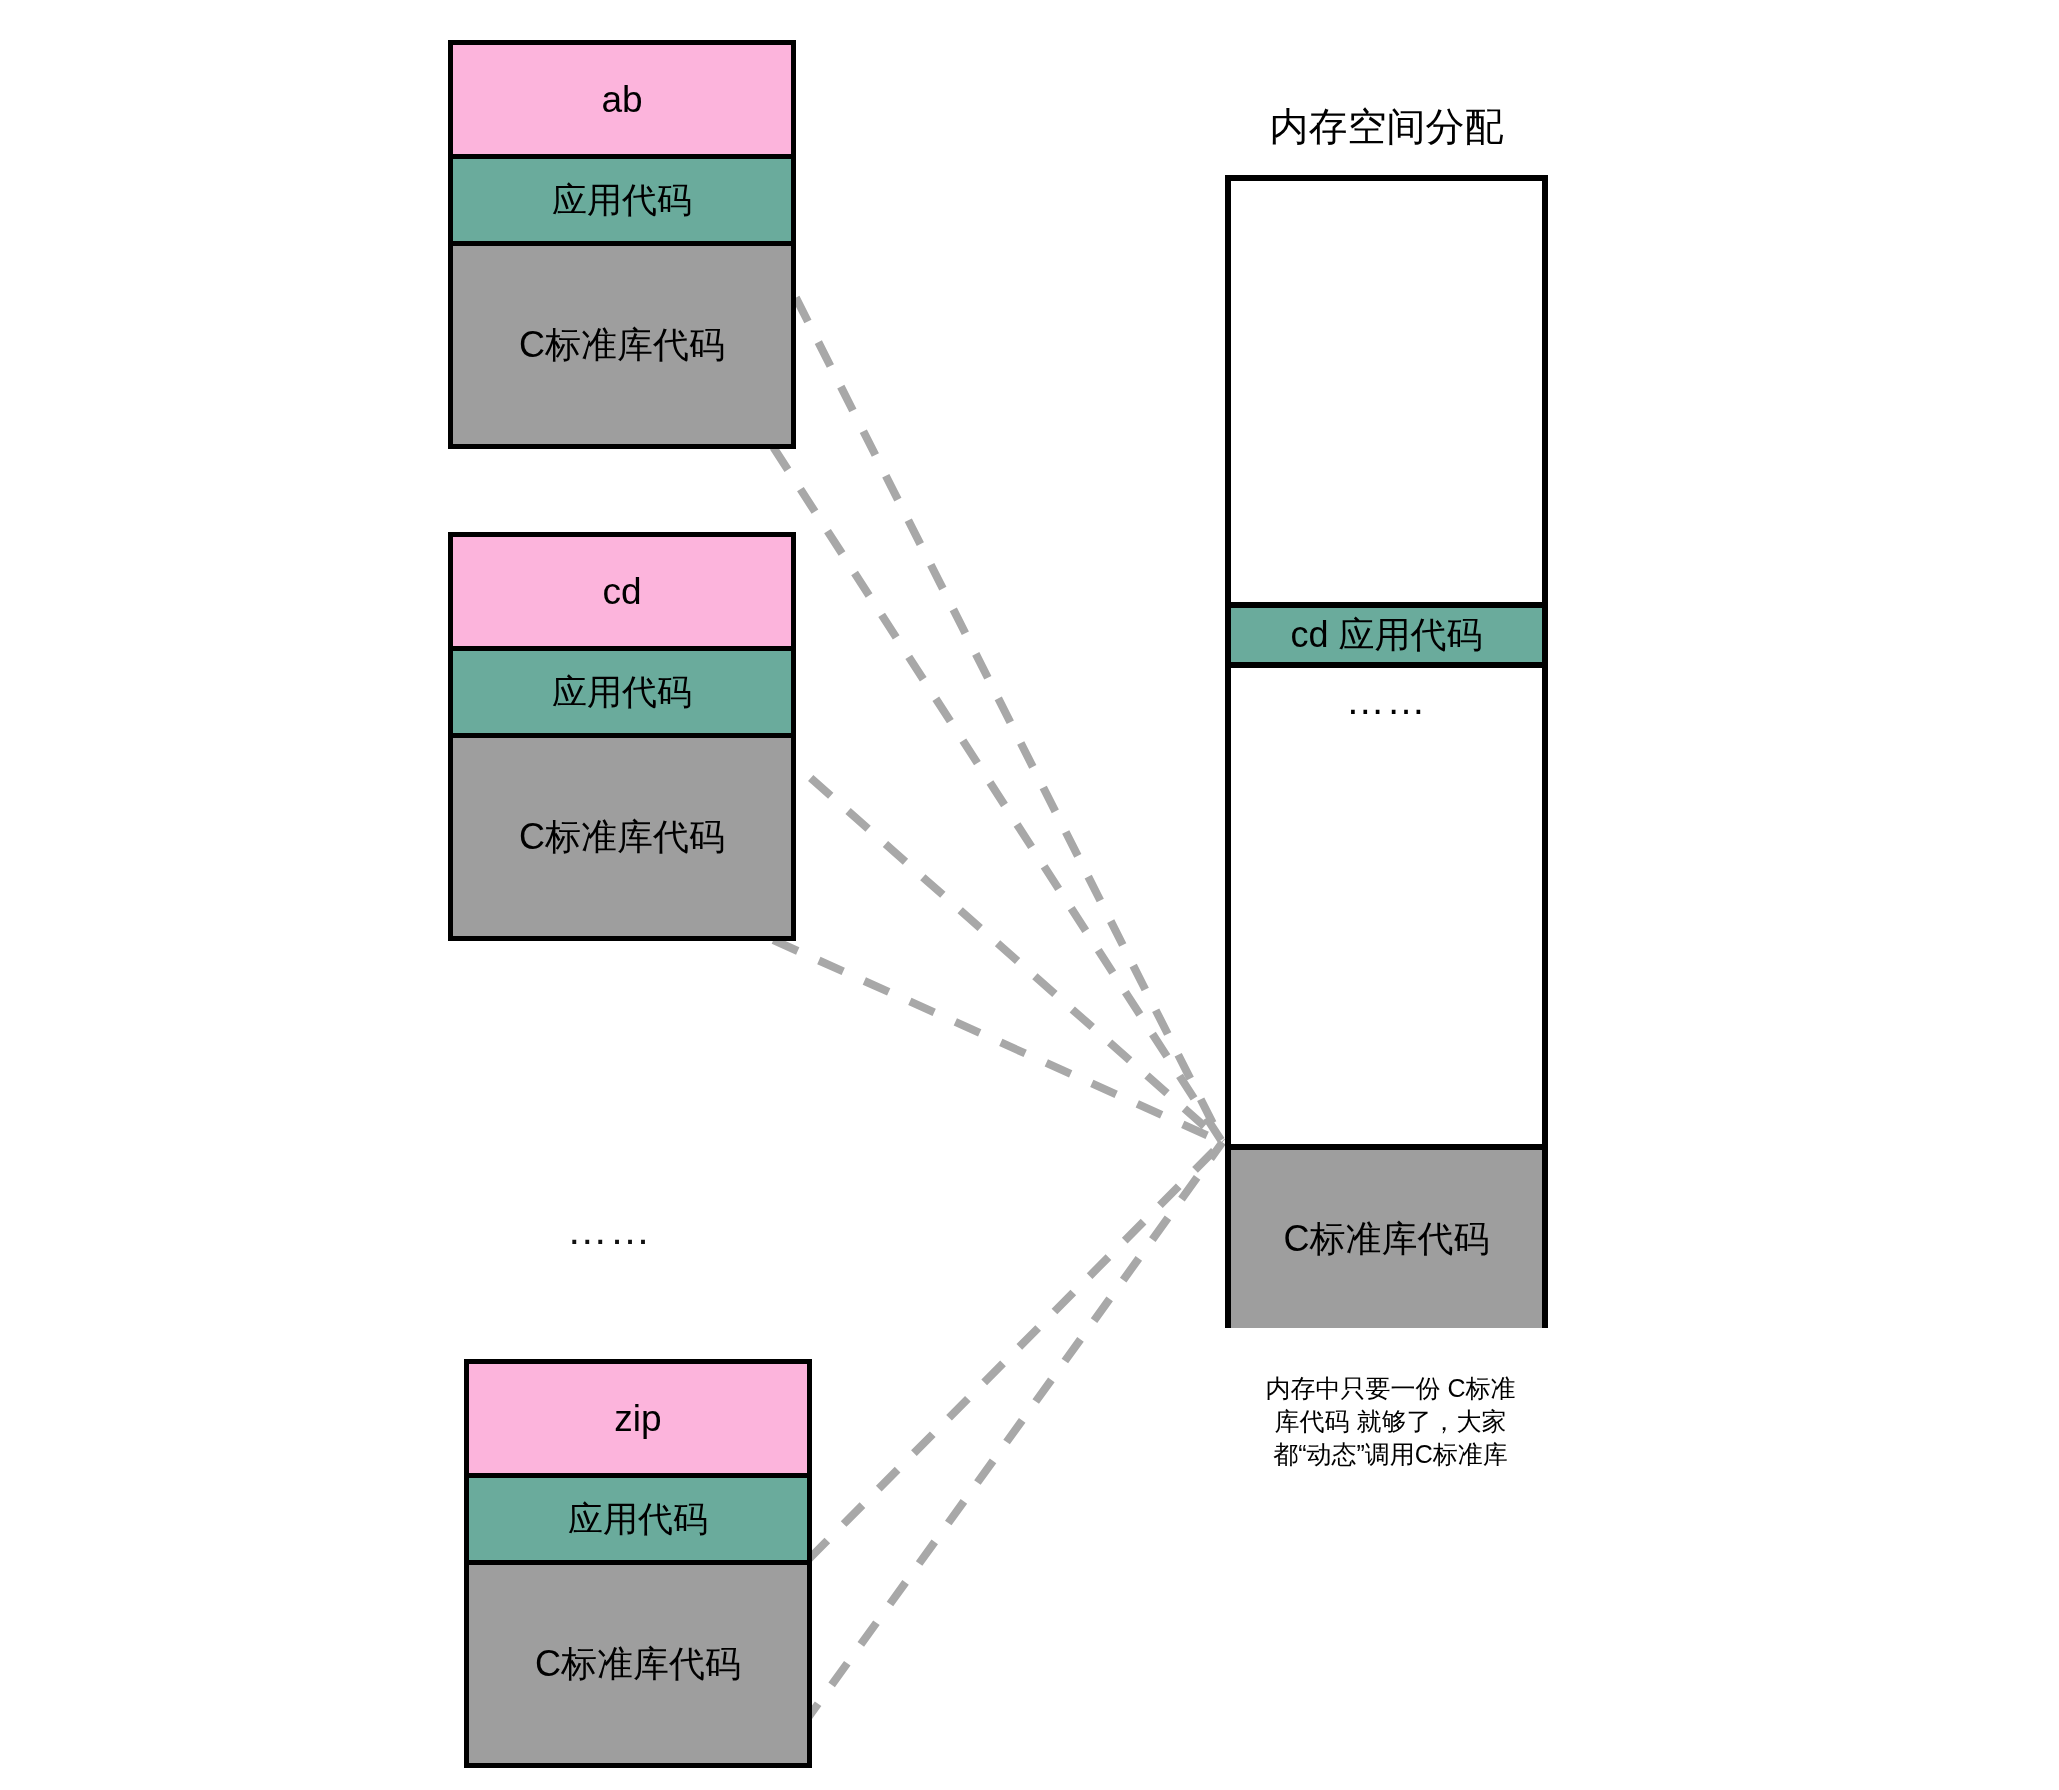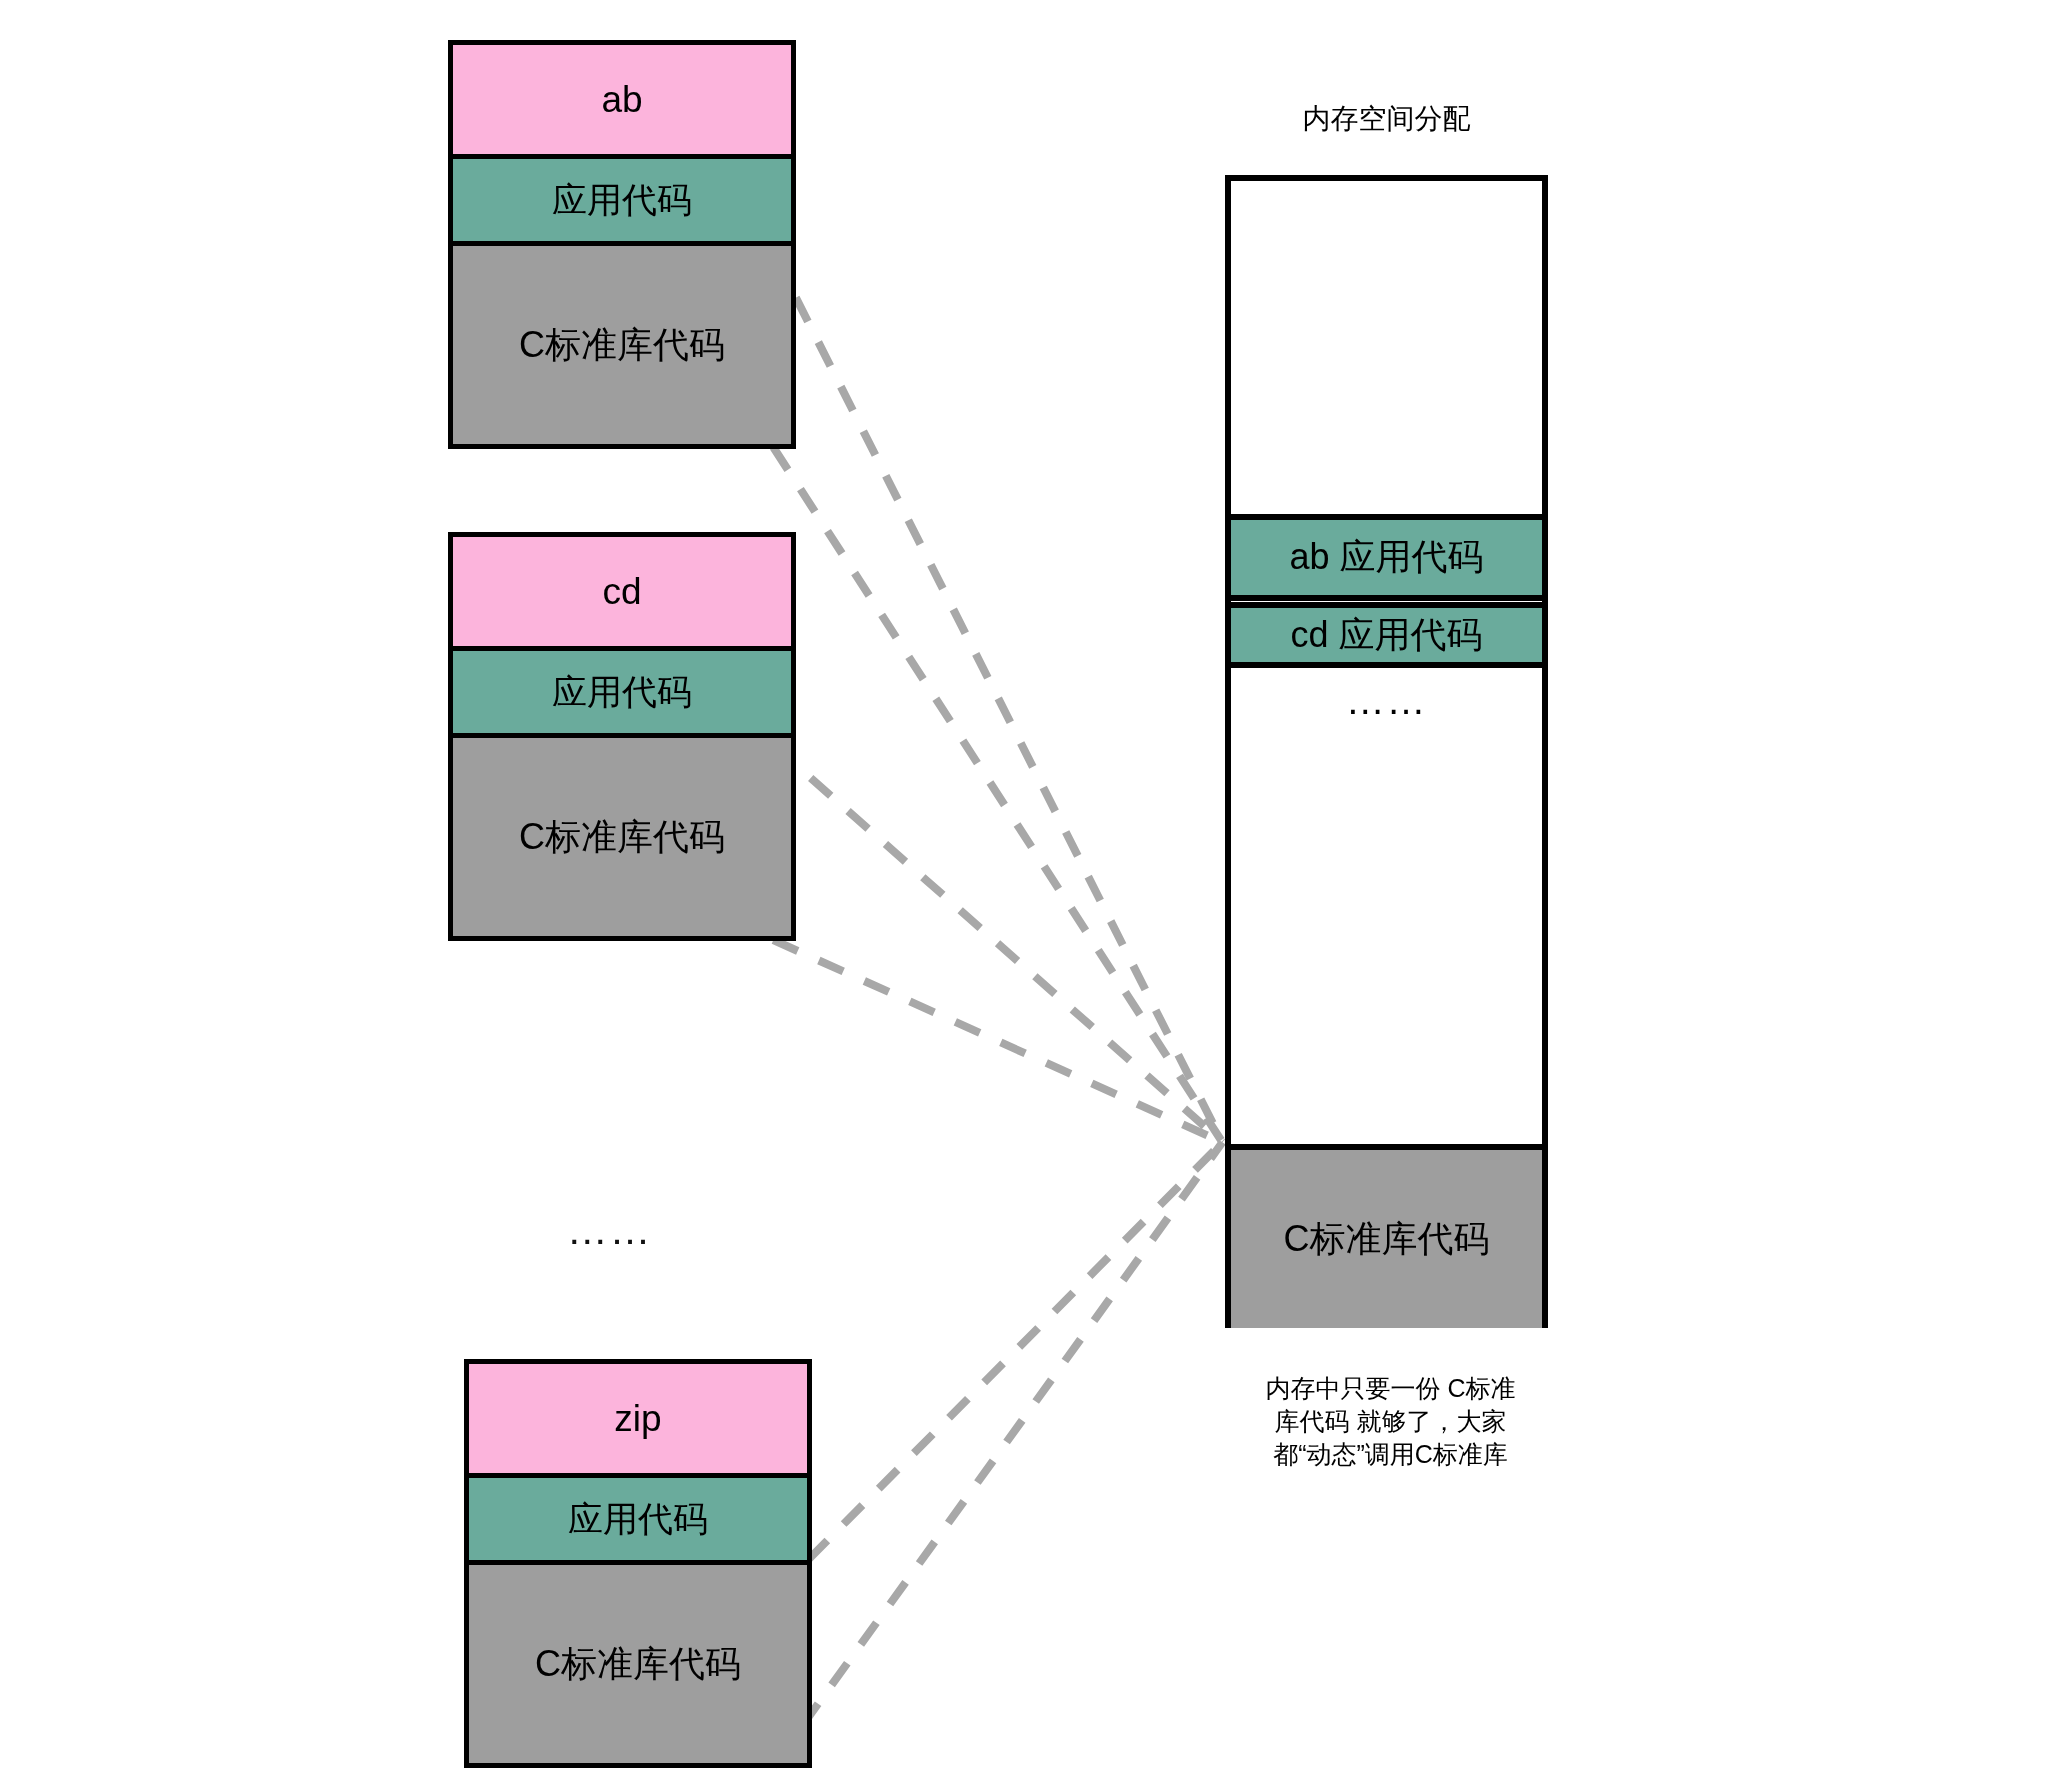--- a/index.html
+++ b/index.html
@@ -55,21 +55,21 @@
     width: 323px;
     text-align: center;
     font-size: 41px;
     letter-spacing: 1.8px;
     color: #111111;
   }
 
   
   .memory-title {
     position: absolute;
-    font-size: 28px;
+    font-size: 39px;
     text-align: center;
     white-space: nowrap;
   }
   .memory-box {
     position: absolute;
     box-sizing: border-box;
     border: 6.2px solid #000000;
     background: #ffffff;
   }
   .mem-seg {
@@ -145,21 +145,20 @@
     <div class="seg seg-app">应用代码</div>
     <div class="seg seg-lib">C标准库代码</div>
   </div>
 
   <div class="memory-title" style="left:1225px; top:100px; width:323px;">内存空间分配</div>
 
   <div class="memory-box" style="left:1225px; top:175px; width:323px; height:1153px;">
 
     <div class="mem-seg mem-white" style="top:0px; height:333px;"></div>
 
-    <div class="mem-seg mem-green" style="top:333px; height:87px;">ab 应用代码</div>
 
     <div class="mem-seg mem-green" style="top:421px; height:66px;">cd 应用代码</div>
 
     <div class="mem-seg mem-white" style="top:487px; height:65px;">……</div>
 
 
     <div class="mem-seg mem-white" style="top:620px; height:343px;"></div>
 
     <div class="mem-seg mem-gray" style="top:963px; height:184px;">C标准库代码</div>
   </div>

